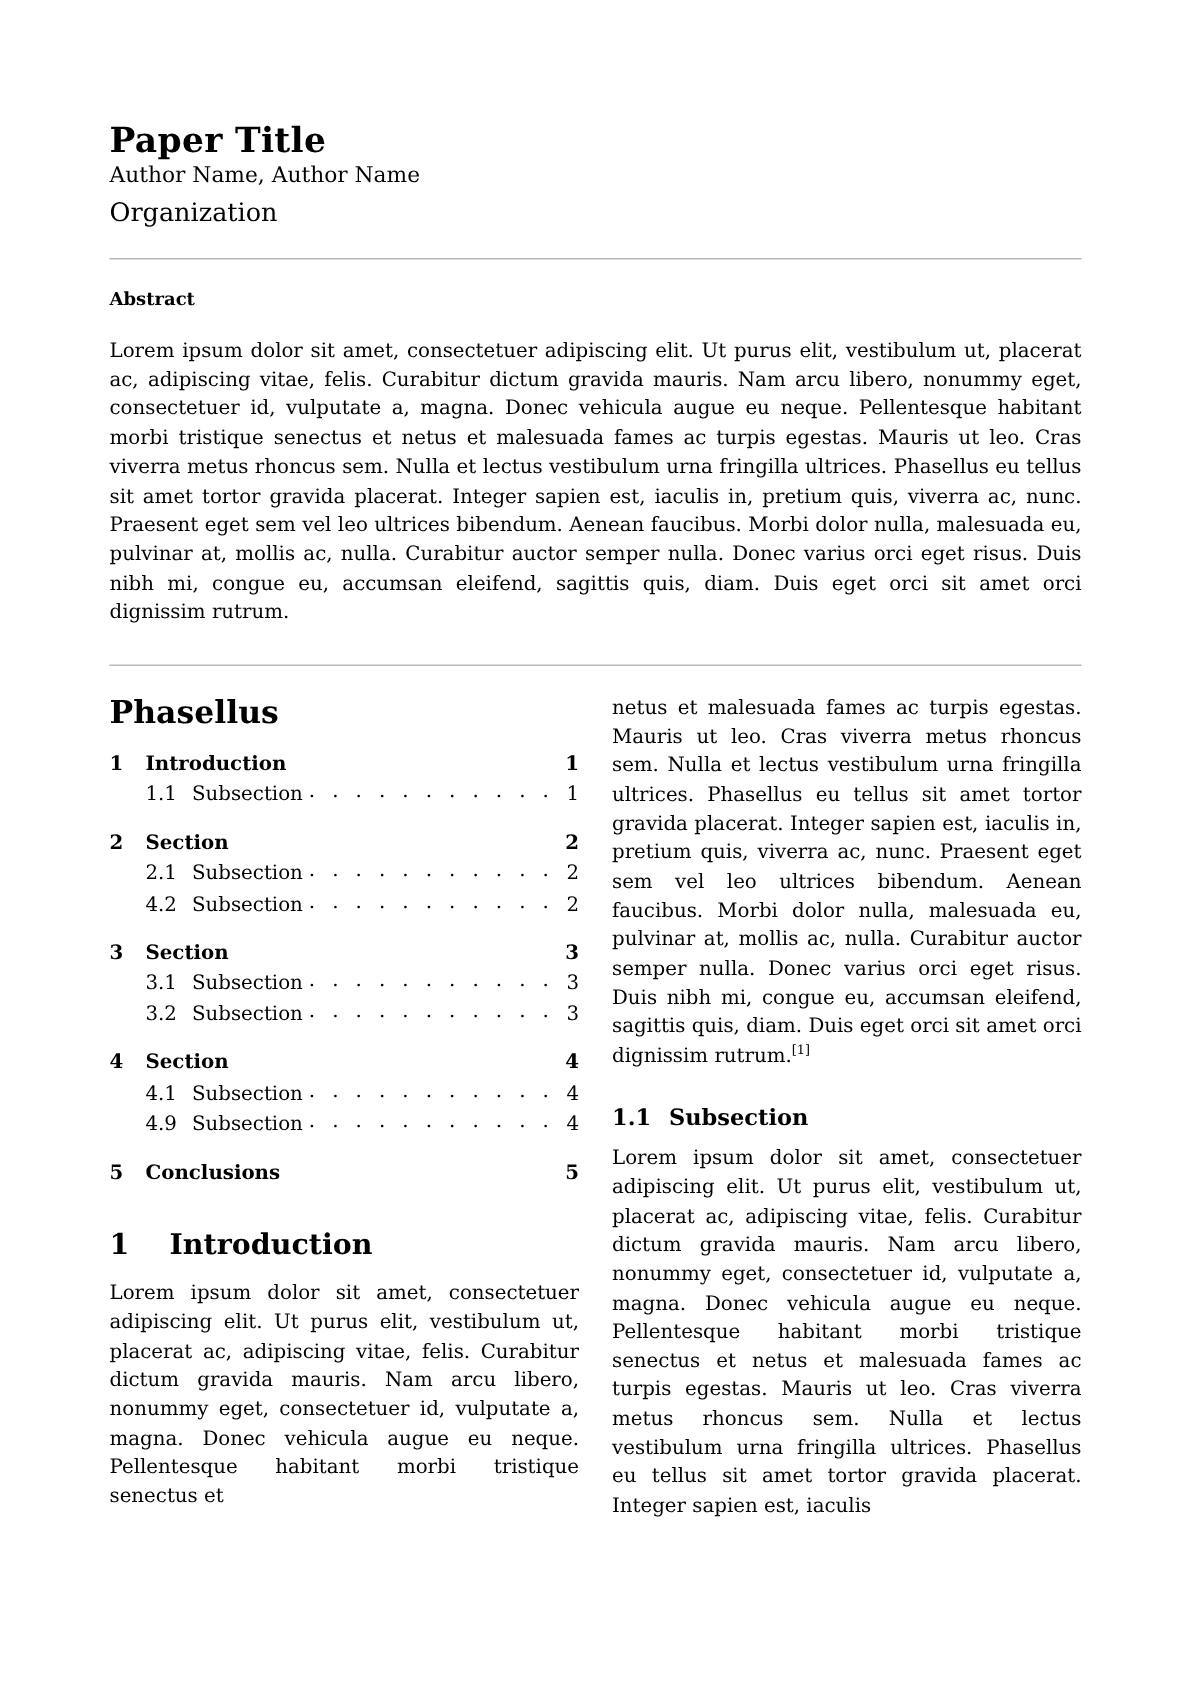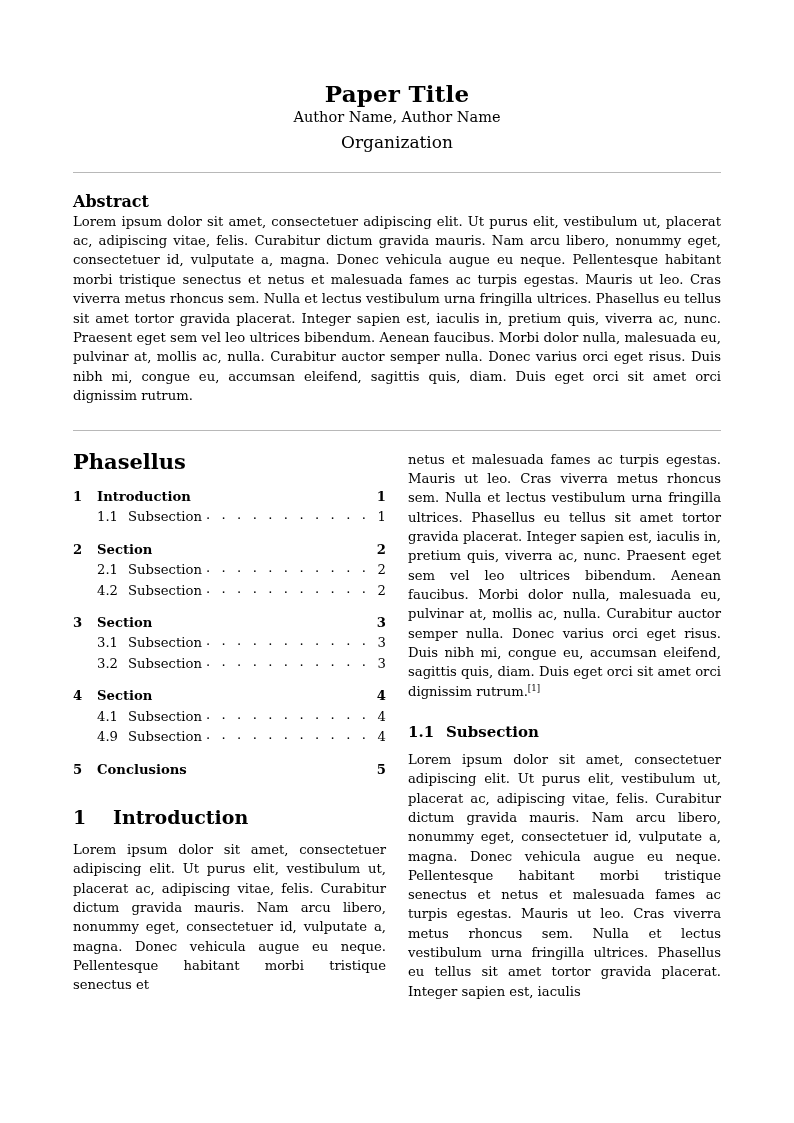--- a/index.html
+++ b/index.html
@@ -20,21 +20,21 @@
     box-sizing: border-box;
   }
   .content {
     position: absolute;
     left: 73px;
     top: 0;
     width: 648px;
   }
 
   
-  .title-block { text-align: center; }
+  .title-block { text-align: left; }
   .paper-title {
     font-size: 23px;
     font-weight: bold;
     letter-spacing: 0.2px;
     margin-top: 80px;
     line-height: 1.2;
   }
   .authors {
     font-size: 14.5px;
     line-height: 1.3;
@@ -49,23 +49,23 @@
     border-top: 1px solid #b8b8b8;
     margin: 0;
     height: 0;
   }
   .rule-top { margin-top: 18px; }
   .rule-mid { margin-top: 24px; }
 
   
   .abstract { margin-top: 19px; }
   .abstract-heading {
-    font-size: 16px;
-    font-weight: bold;
-    margin-bottom: 1px;
+    font-size: 12px;
+    font-weight: bold;
+    margin-bottom: 19px;
   }
   .abstract-body {
     font-size: 13.2px;
     line-height: 1.47;
     text-align: justify;
     text-justify: inter-word;
     hyphens: auto;
   }
 
   

